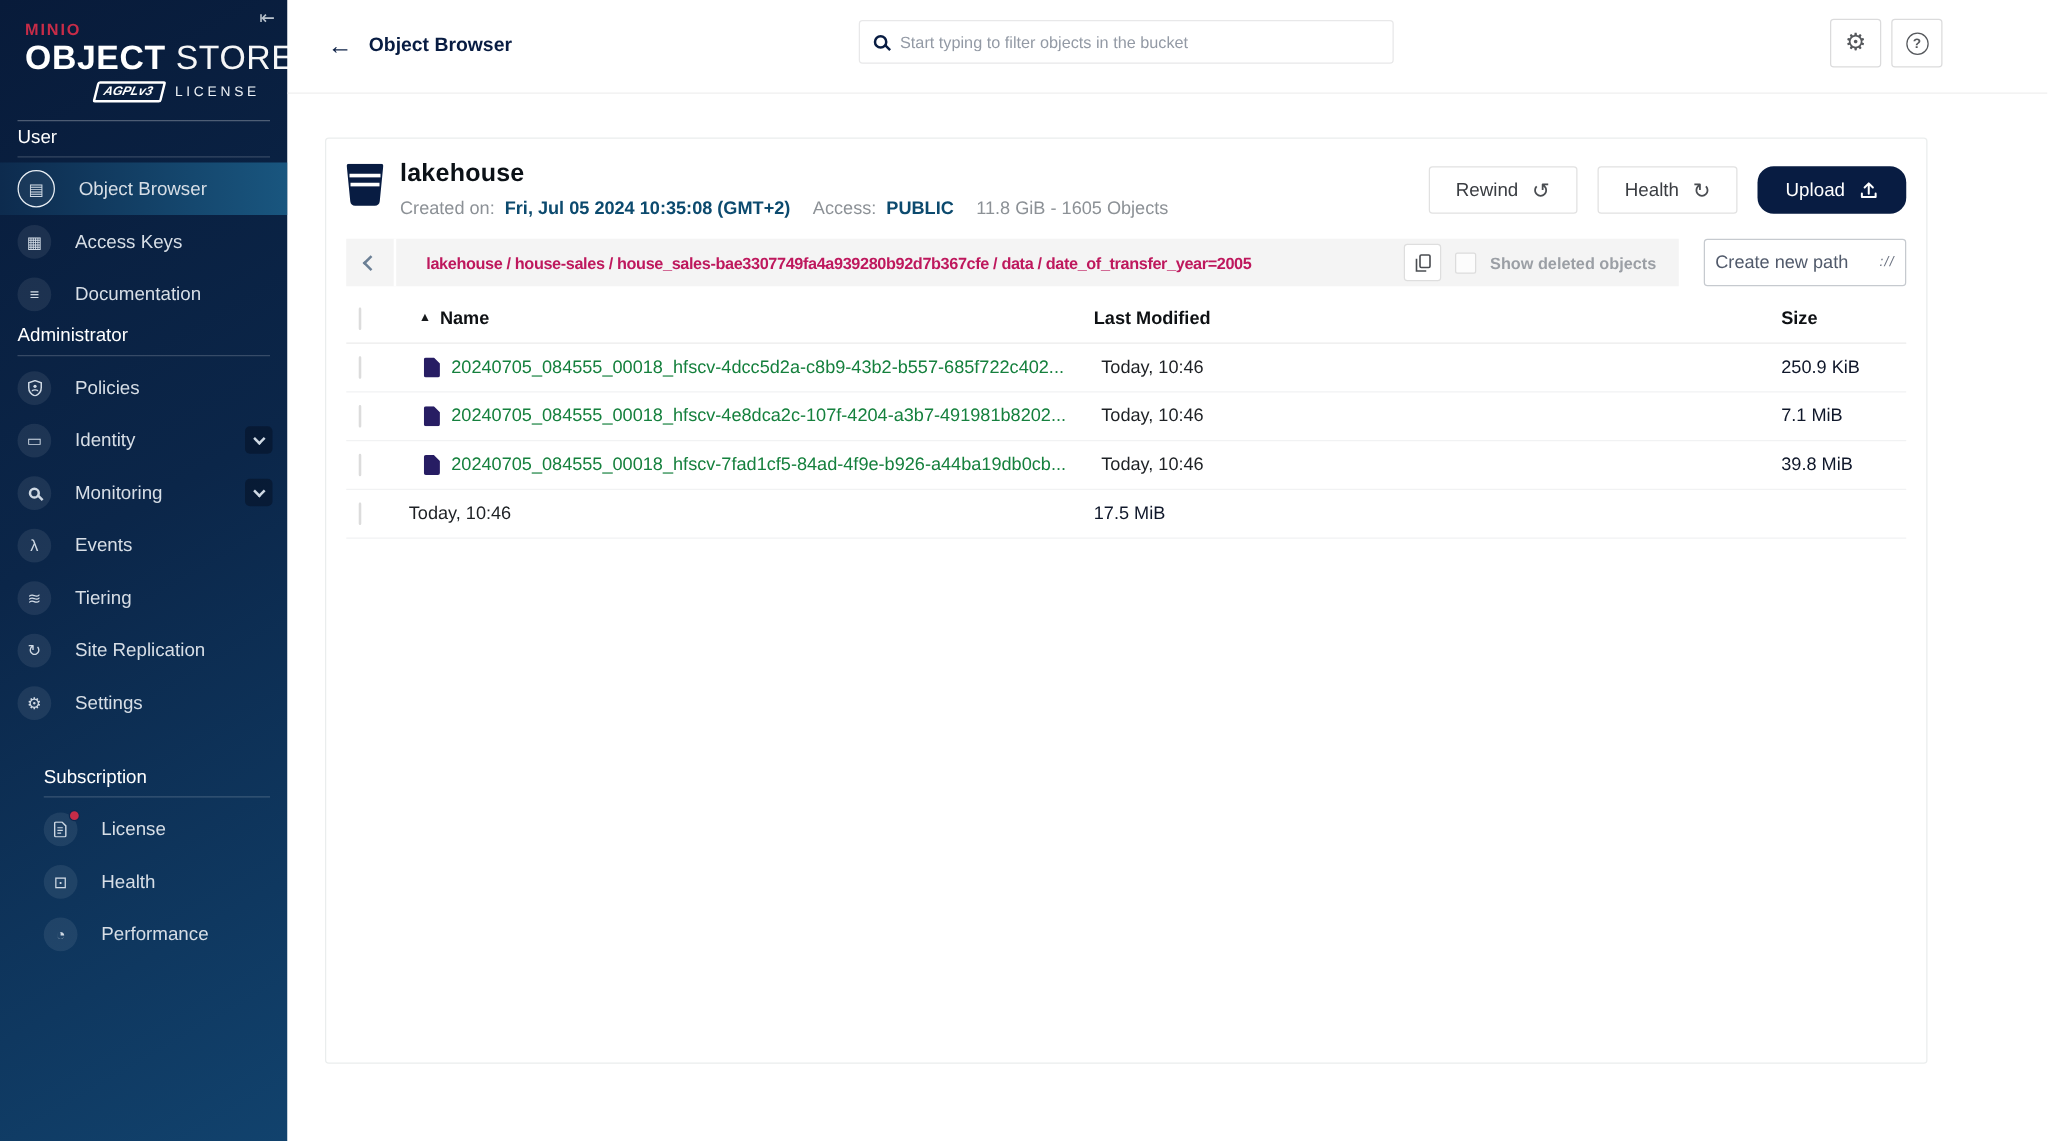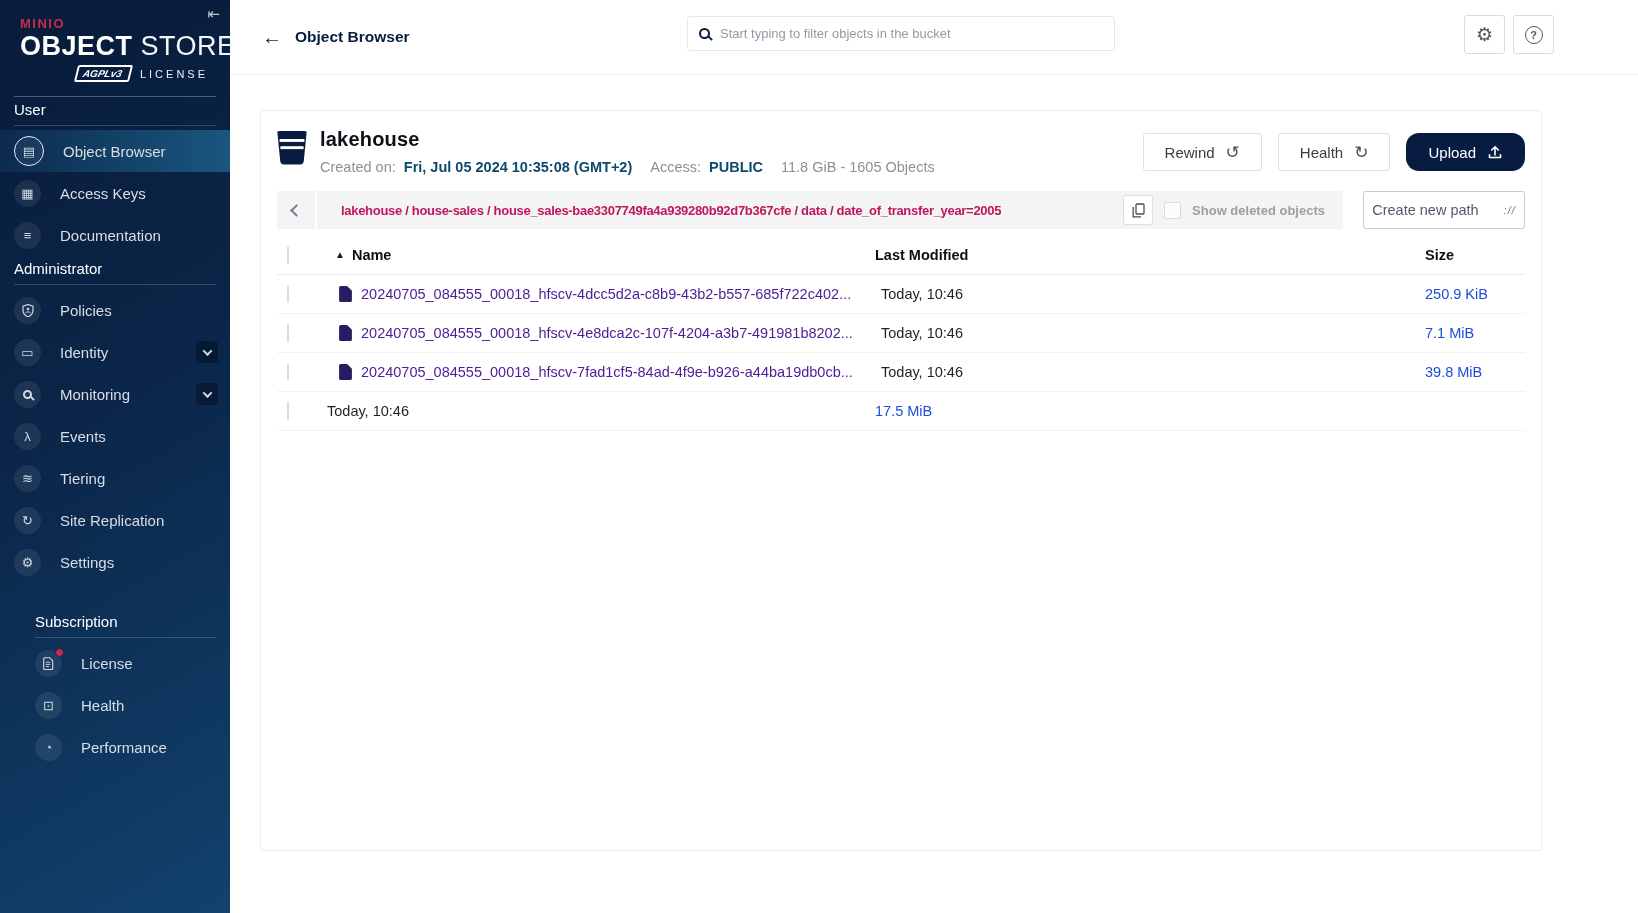--- a/index.html
+++ b/index.html
@@ -80,23 +80,23 @@
     display:flex; align-items:center; justify-content:center; gap:25px; font-size:14.5px; font-family:inherit; color:#515a6b; cursor:pointer; }
   .cp-ic { font-size:11px; font-style:italic; color:#6b7280; letter-spacing:1px; }
 
   .grid { display:grid; grid-template-columns:44px 1fr 550px 100px; align-items:center; }
   .thead { margin:6px 16px 0 16px; height:40px; border-bottom:1px solid #ebebeb; font-size:14.5px; font-weight:bold; color:#0e1114; }
   .thead .cb-cell, .trow .cb-cell { padding-left:10px; }
   .name-h { display:flex; align-items:center; gap:7px; padding-left:14px; }
   .sort { font-size:10px; color:#16191c; }
   .trow { margin:0 16px; height:39px; border-bottom:1px solid #f1f2f3; font-size:14.5px; color:#212529; cursor:pointer; }
   .name-cell { display:flex; align-items:center; gap:9px; padding-left:18px; min-width:0; }
-  .fname { color:#4c1d95; white-space:nowrap; overflow:hidden; }
+  .fname { color:#15803d; white-space:nowrap; overflow:hidden; }
   .mod-cell { padding-left:6px; color:#1e2125; }
-  .size-cell { color:#1d4ed8; }
+  .size-cell { color:#0f172a; }
   svg { display:block; }
 </style>
 </head>
 <body>
 
 <aside class="sidebar">
   <span class="collapse">⇤</span>
   <div class="logo">
     <div class="brand-mini">MINIO</div>
     <div class="brand-main"><span class="b">OBJECT</span> <span class="t">STORE</span></div>

